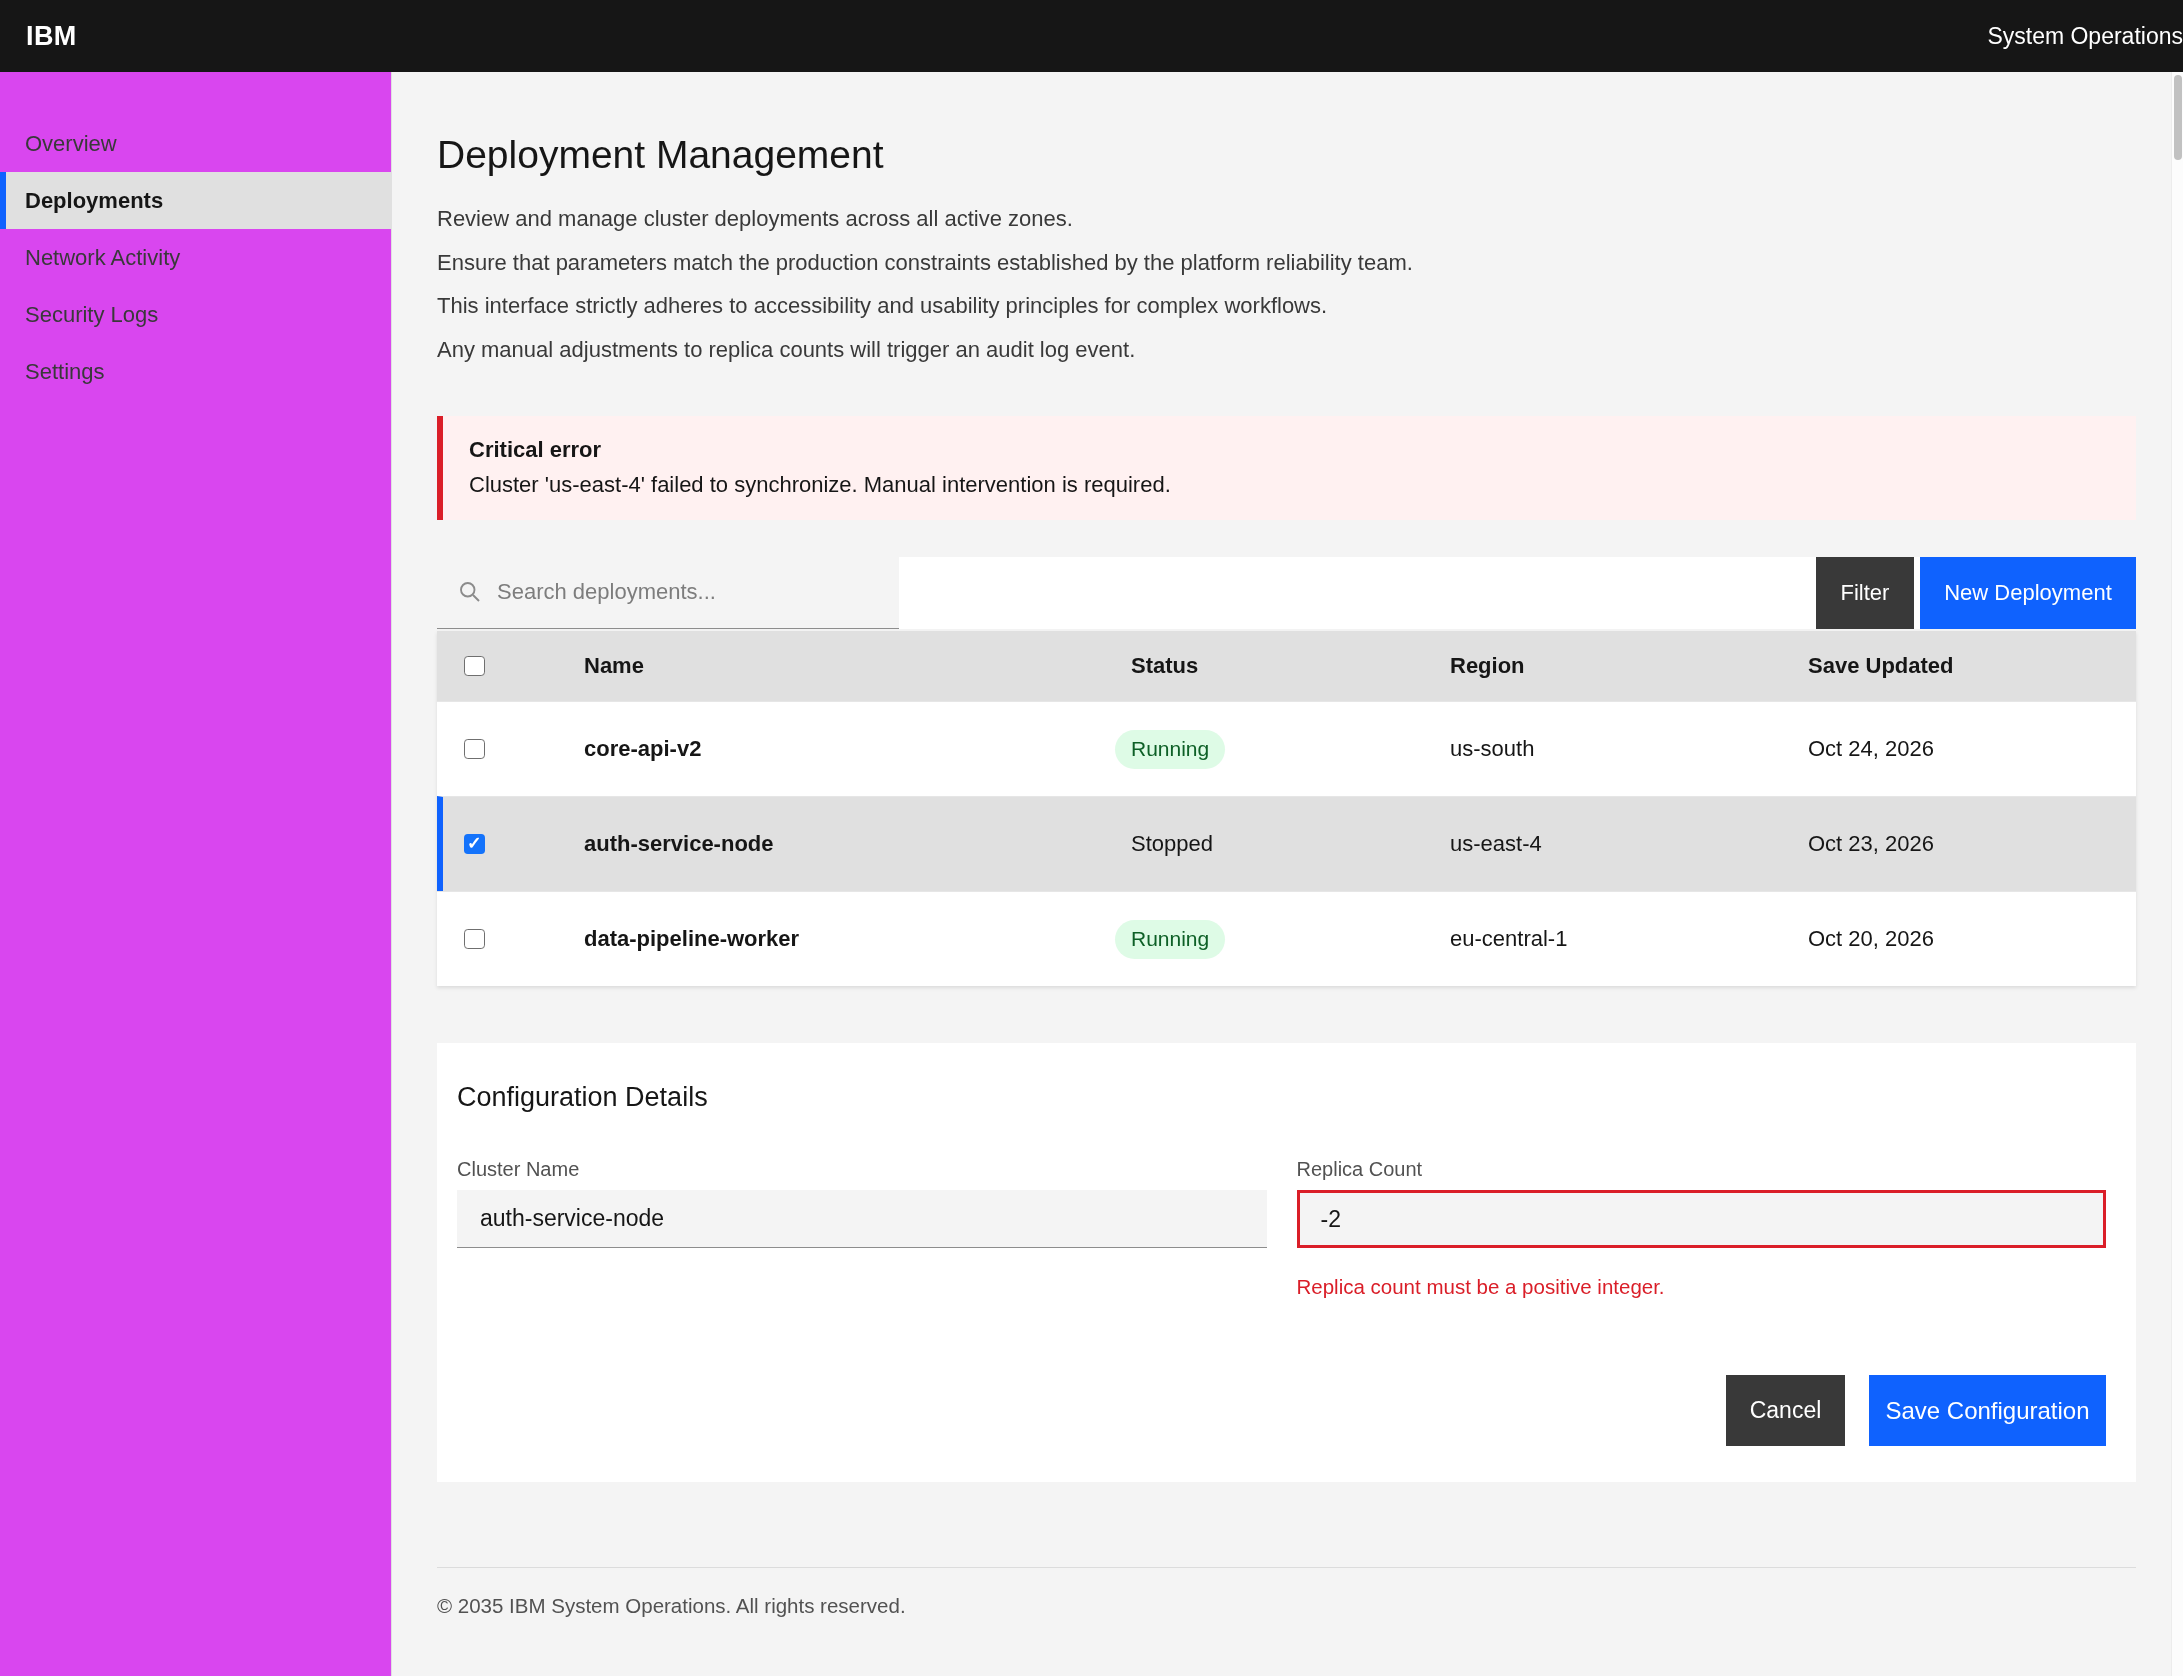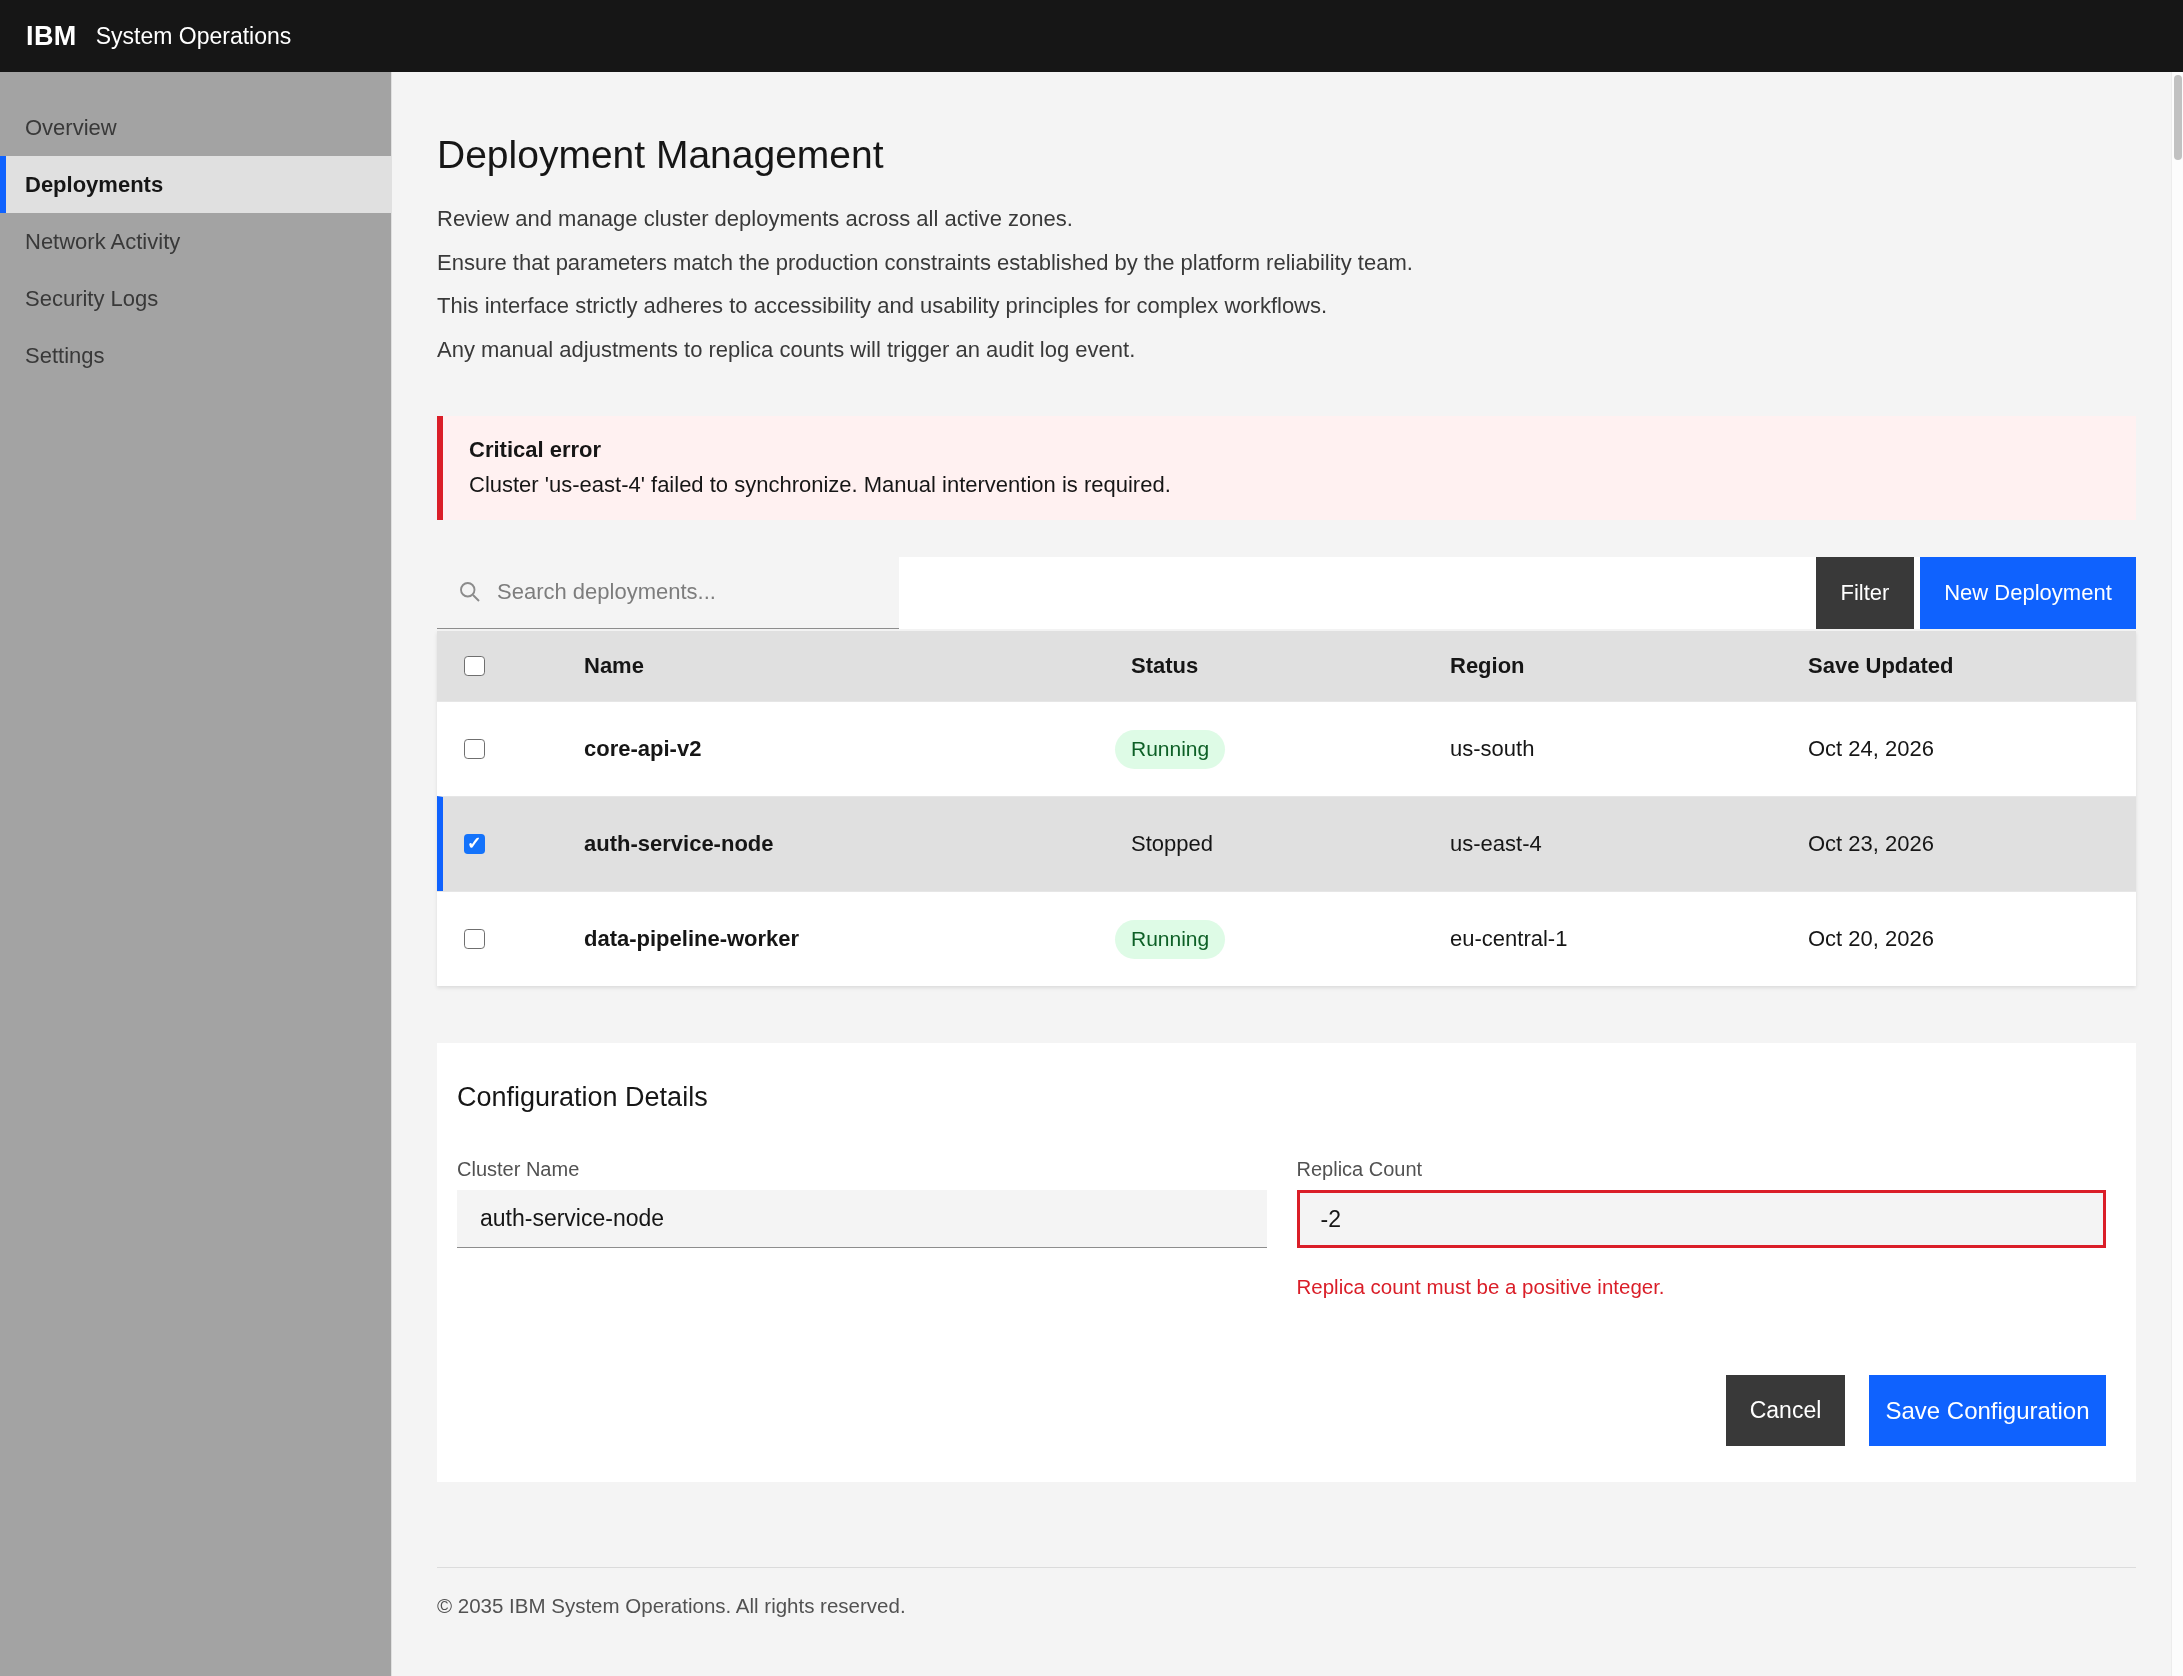--- a/index.html
+++ b/index.html
@@ -8,32 +8,32 @@
     font-family:"Liberation Sans", sans-serif;
     background:#f4f4f4;
     color:#161616;
     overflow:hidden;
     position:relative;
   }
 
   
   .top-bar {
     height:72px; background:#161616; display:flex; align-items:center;
-    padding-left:26px; width:100%;
+    padding-left:26px; width:100%;justify-content:space-between;
   }
   .brand { color:#fff; font-weight:700; font-size:27px; letter-spacing:0.4px; }
   .product { color:#fff; font-weight:400; font-size:23px; margin-left:19px; }
 
   
   .app-body { display:flex; height:1605px; }
 
   
   .sidebar {
-    width:392px; background:#a3a3a3; border-right:1.5px solid #e0e0e0;
-    padding-top:27px; flex:none;
+    width:392px; background:#d946ef; border-right:1.5px solid #e0e0e0;
+    padding-top:43px; flex:none;
   }
   .nav-item {
     height:57px; display:flex; align-items:center;
     padding-left:25px; font-size:22px; color:#393939; cursor:pointer;
   }
   .nav-item.active {
     background:#e0e0e0; border-left:6px solid #0f62fe; padding-left:19px;
     font-weight:700; color:#161616;
   }
 

